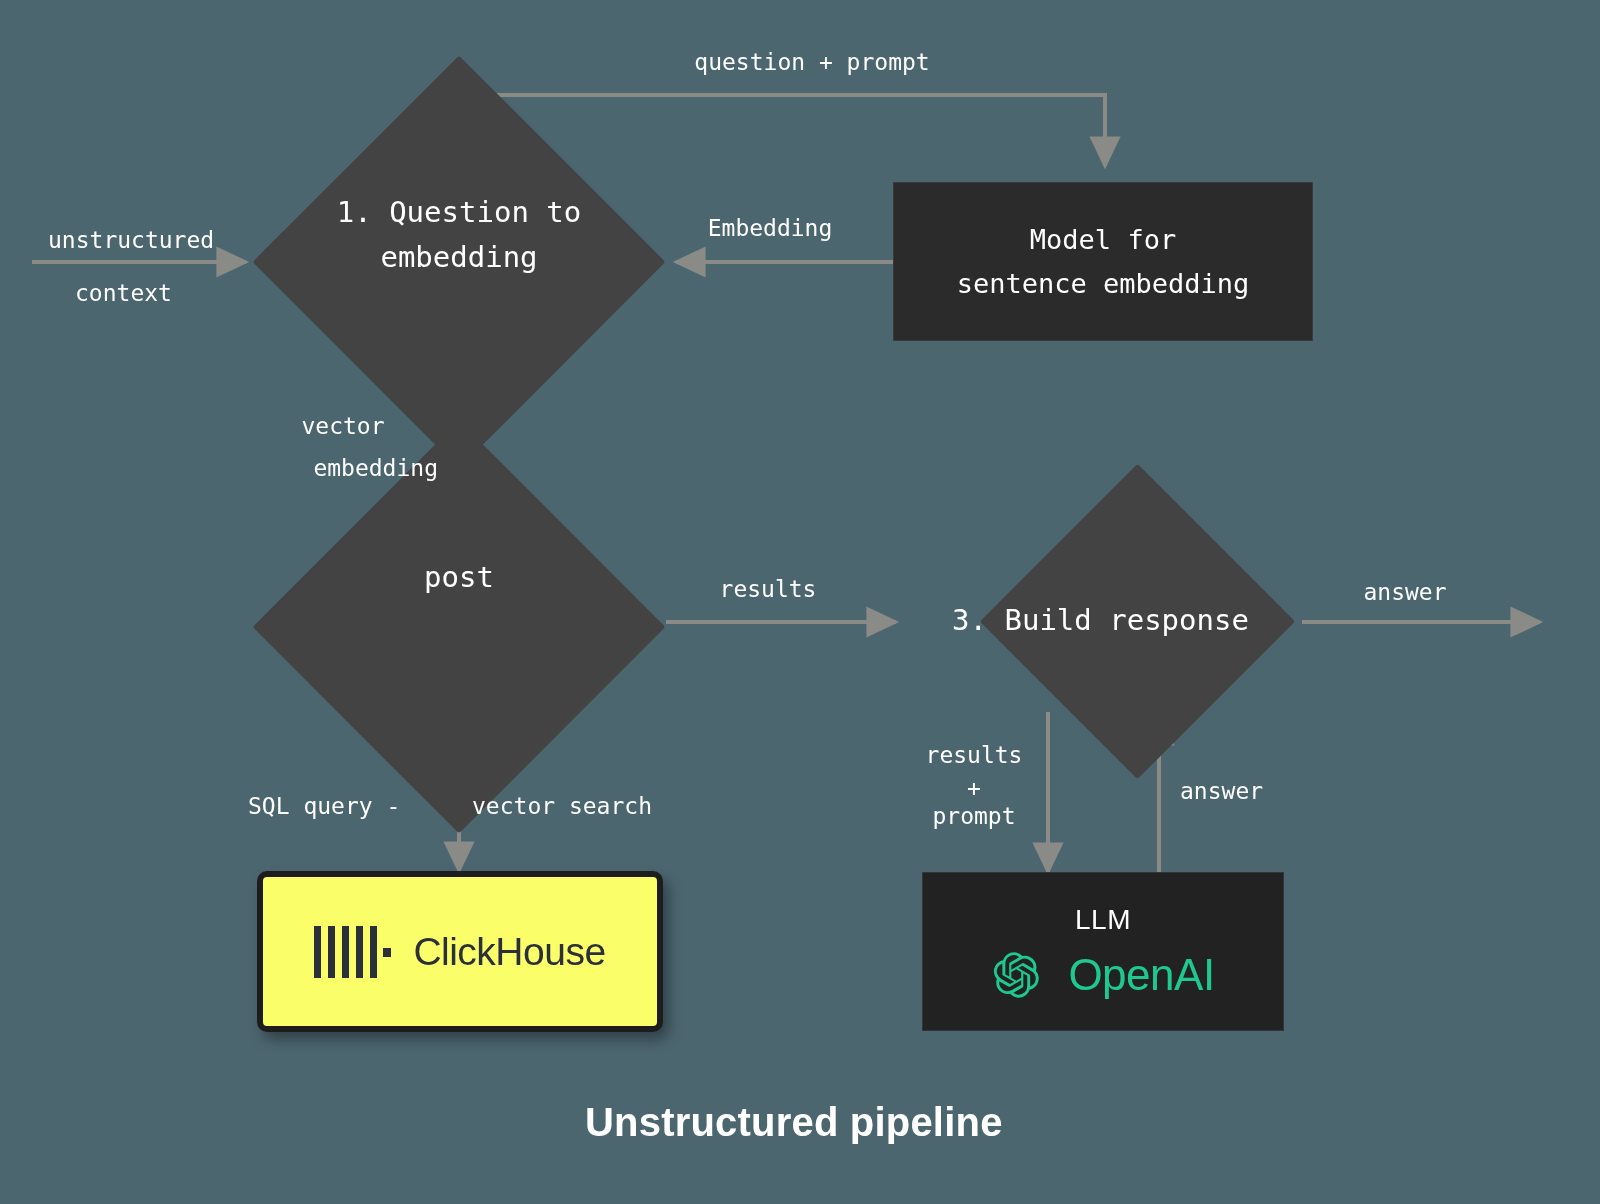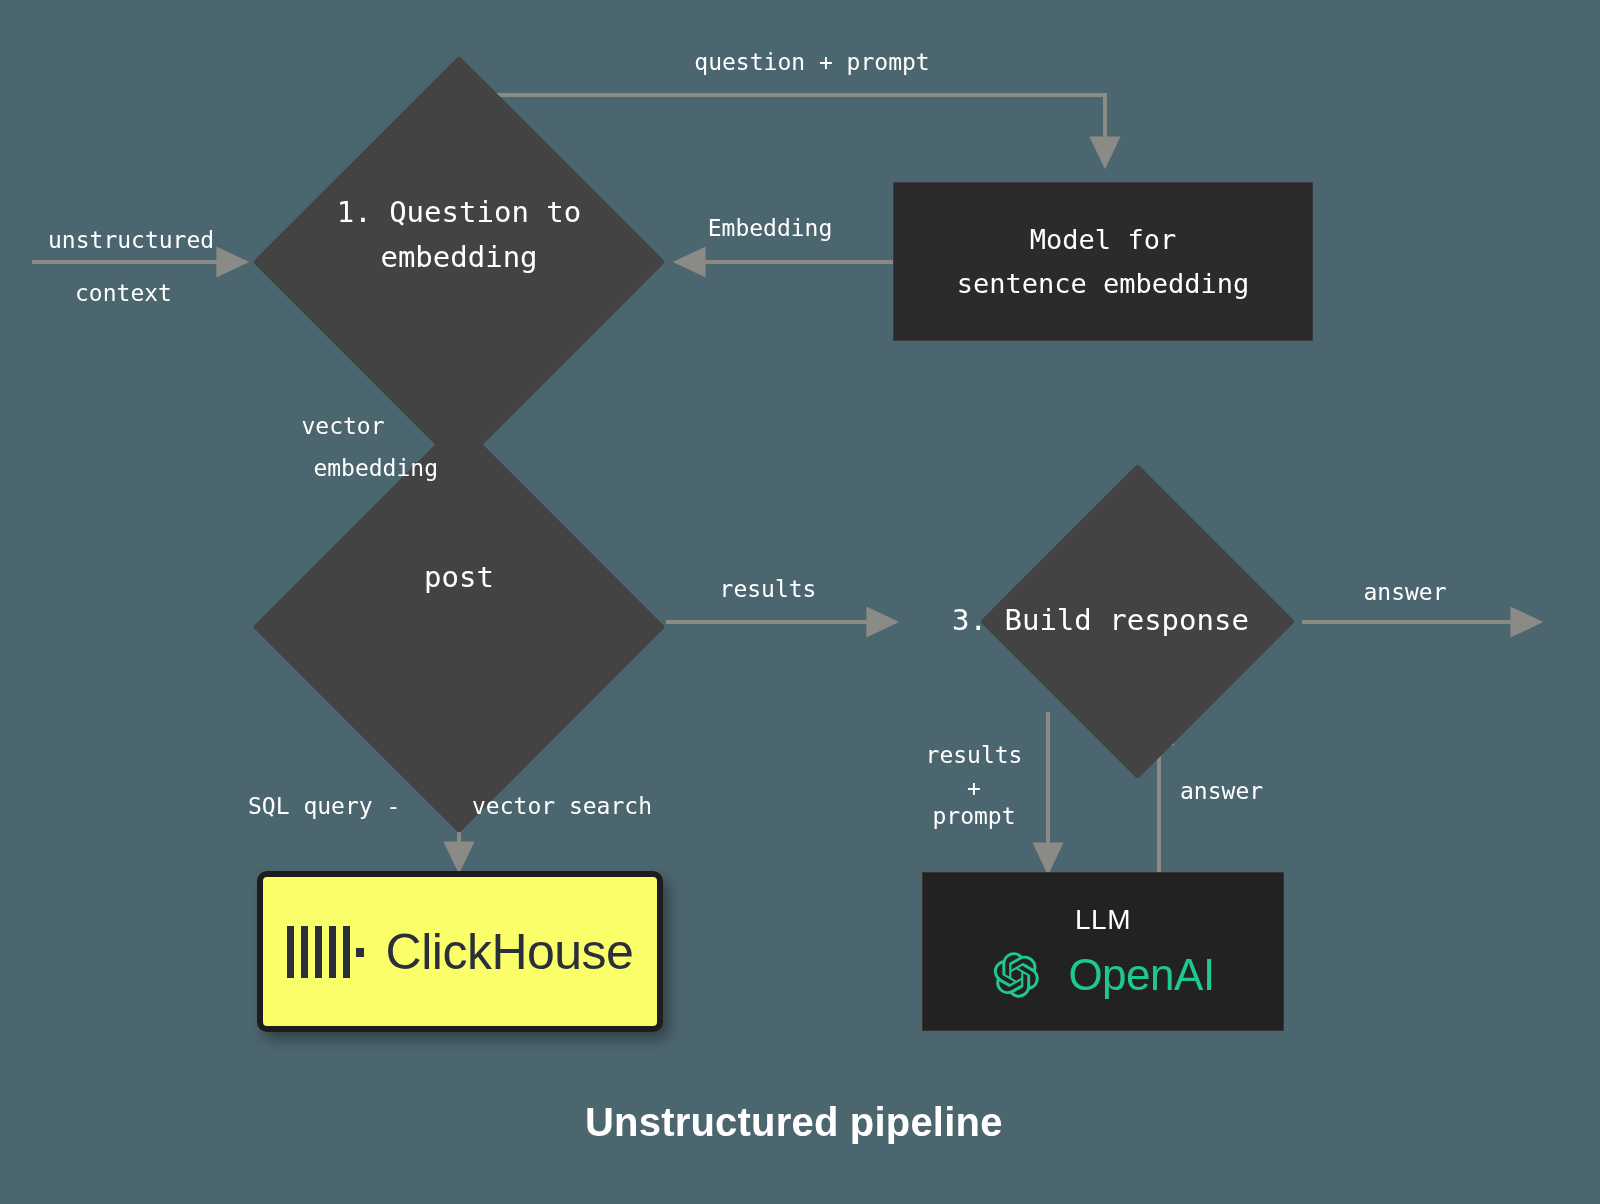--- a/index.html
+++ b/index.html
@@ -92,21 +92,21 @@
     background: #2b2f3a;
   }
   .ch-dot {
     width: 8px;
     height: 9px;
     background: #2b2f3a;
     margin-bottom: 21px;
   }
   .ch-word {
     font-family: "Liberation Sans", "DejaVu Sans", sans-serif;
-    font-size: 50px;
+    font-size: 39px;
     font-weight: 400;
     color: #2b2f3a;
     letter-spacing: -0.5px;
   }
 
   .llmbox {
     position: absolute;
     background: #222222;
     border: 1px solid #343434;
     box-sizing: border-box;

